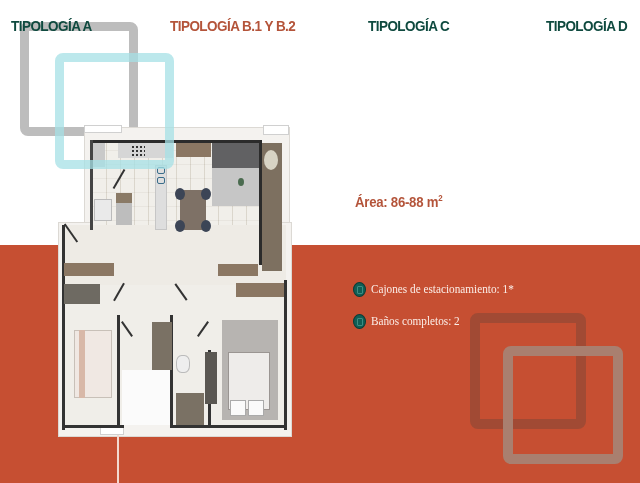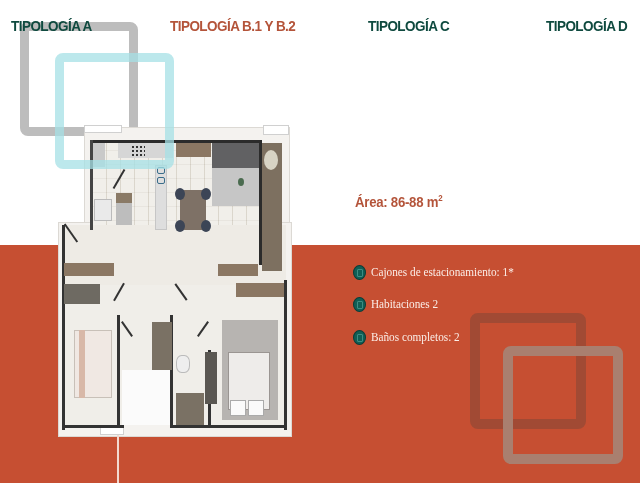--- a/index.html
+++ b/index.html
@@ -29,21 +29,21 @@
     .deco-dark { left: 470px; top: 313px; width: 116px; height: 116px; border: 10px solid #a14a34; z-index: 2; }
     .deco-tan  { left: 503px; top: 346px; width: 120px; height: 118px; border: 10px solid #a97f6f; z-index: 3; }
 
     .area {
       position: absolute; left: 355px; top: 193px;
       font-weight: bold; font-size: 15px; color: #b4543a; letter-spacing: -0.3px;
       transform: scaleX(0.88); transform-origin: left center; white-space: nowrap;
     }
     .area sup { font-size: 9px; }
 
-    .features { position: absolute; left: 353px; top: 262px; z-index: 5; }
+    .features { position: absolute; left: 353px; top: 279px; z-index: 5; }
     .feature { display: flex; align-items: center; height: 20px; margin-bottom: 12.5px; }
     .feat-icon {
       width: 11px; height: 13px; border-radius: 50%; background: #115e55;
       border: 1px solid #0b3e38; margin-right: 5px; position: relative; flex: none;
     }
     .feat-icon::after {
       content: ""; position: absolute; left: 3px; top: 3px; width: 4px; height: 6px;
       border: 1px solid #3c8d83; border-radius: 1px;
     }
     .feat-label {
@@ -155,19 +155,15 @@
 
 <div class="area"><span>Área: 86-88 m</span><sup>2</sup></div>
 
 <div class="features">
   <div class="feature">
     <span class="feat-icon"></span>
     <span class="feat-label">Cajones de estacionamiento: 1*</span>
   </div>
   <div class="feature">
     <span class="feat-icon"></span>
-    <span class="feat-label">Habitaciones 2</span>
-  </div>
-  <div class="feature">
-    <span class="feat-icon"></span>
     <span class="feat-label">Baños completos: 2</span>
   </div>
 </div>
 
 </body></html>

